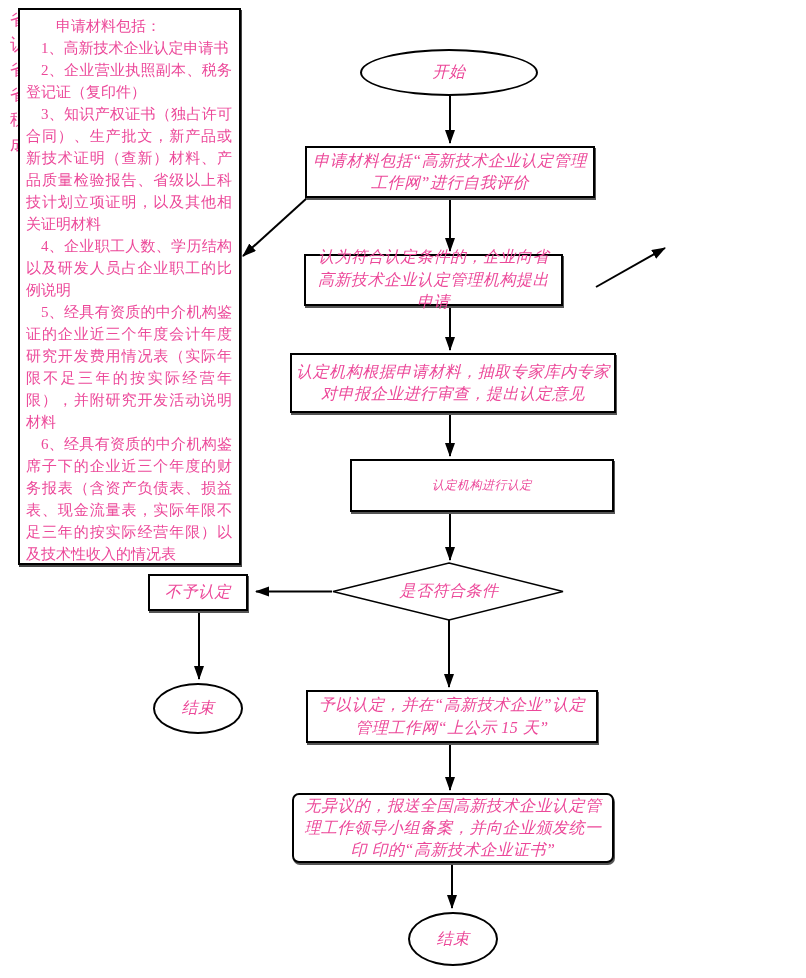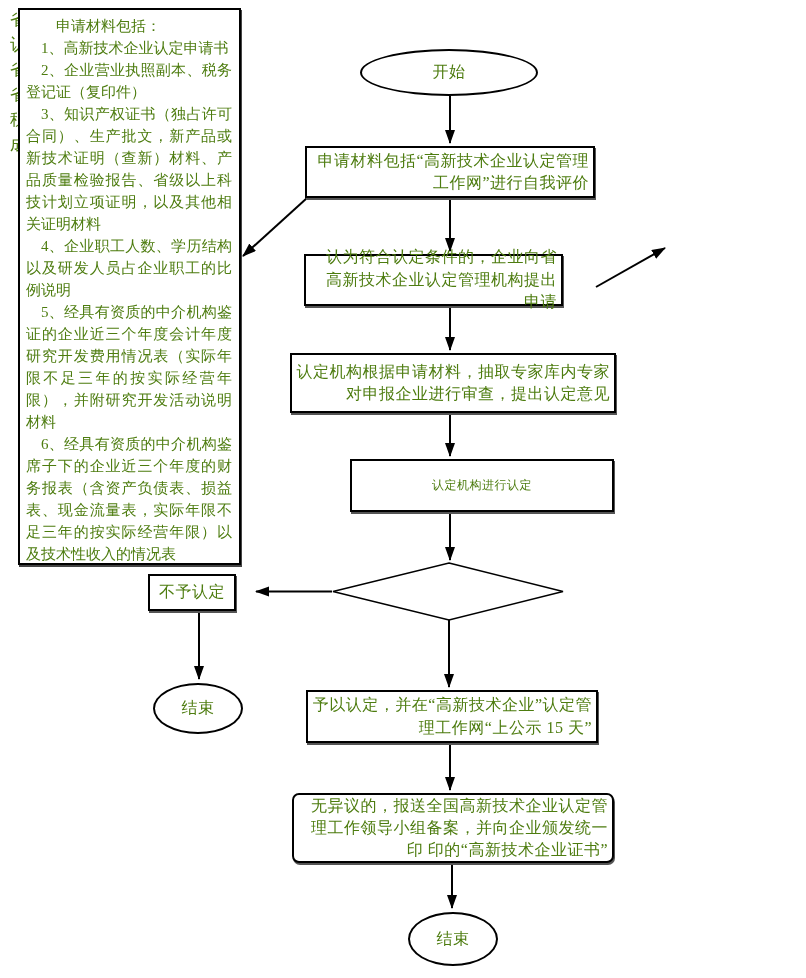--- a/index.html
+++ b/index.html
@@ -1,33 +1,33 @@
 <!DOCTYPE html>
 <html><head>
 <meta charset="utf-8">
 <style>
   html,body { margin:0; padding:0; background:#fff; }
   #canvas {
     position:relative;
     width:806px; height:978px;
     background:#ffffff;
     font-family:"Liberation Serif","DejaVu Serif",serif;
-    color:#4d7c0f;
+    color:#ec4899;
     overflow:hidden;
   }
   #connectors {
     position:absolute; left:0; top:0; width:806px; height:978px;
     pointer-events:none;
   }
   .rect, .oval, .dlabel {
     position:absolute; box-sizing:border-box;
     background:#fff; border:2px solid #000;
     display:flex; align-items:center; justify-content:center;
-    text-align:right; font-size:16px; line-height:1.4;
-    letter-spacing:0.5px; padding:2px 4px;
+    text-align:center; font-size:16px; line-height:1.4;
+    letter-spacing:0.5px; padding:2px 4px;font-style:italic;
   }
   .shadow { box-shadow:1px 2px 0 #555; }
   .oval { border-radius:50%; }
   .dlabel { border:none; background:transparent; padding:0; }
   
   #materials {
     position:absolute; left:18px; top:8px; width:223px; height:557px;
     box-sizing:border-box; background:#fff; border:2px solid #000;
     box-shadow:1px 2px 0 #444;
     padding:5px 7px 0 6px; font-size:15px;
@@ -38,21 +38,21 @@
   
   #start    { left:360px; top:49px;  width:178px; height:47px; }
   #register { left:305px; top:146px; width:290px; height:52px; }
   #apply    { left:304px; top:254px; width:259px; height:52px; }
   #org      { left:669px; top:221px; width:129px; height:165px;
               display:block; text-align:justify; padding:7px 10px;
               font-size:17px; line-height:25px; letter-spacing:1px; }
   #review   { left:290px; top:353px; width:326px; height:60px; }
   #determine{ left:350px; top:459px; width:264px; height:53px; font-size:12px; }
   #decision-label { left:349px; top:575px; width:200px; height:33px; }
-  #reject   { left:148px; top:574px; width:88px; height:37px; }
+  #reject   { left:148px; top:574px; width:100px; height:37px; }
   #end-left { left:153px; top:683px; width:90px;  height:51px; }
   #publicize{ left:306px; top:690px; width:292px; height:53px; }
   #record   { left:292px; top:793px; width:322px; height:70px; line-height:22px;border-radius:7px; }
   #end-bottom{ left:408px; top:912px; width:90px; height:54px; }
   .conn { stroke:#000; stroke-width:2; fill:none; }
   .shape { stroke:#000; stroke-width:1.5; fill:#fff; }
 </style>
 </head>
 <body>
 
@@ -94,20 +94,21 @@
   <div id="register" class="rect shadow">申请材料包括“高新技术企业认定管理工作网”进行自我评价</div>
 
   <div id="apply" class="rect shadow">认为符合认定条件的，企业向省高新技术企业认定管理机构提出申请</div>
 
   <div id="org">省高新技术企业认定管理机构由省级科技部门同省级财政、国税、地税部门组成</div>
 
   <div id="review" class="rect shadow">认定机构根据申请材料，抽取专家库内专家对申报企业进行审查，提出认定意见</div>
 
   <div id="determine" class="rect shadow">认定机构进行认定</div>
 
+  <div id="decision-label" class="dlabel">是否符合条件</div>
 
   <div id="reject" class="rect shadow">不予认定</div>
 
   <div id="end-left" class="oval">结束</div>
 
   <div id="publicize" class="rect shadow">予以认定，并在“高新技术企业”认定管理工作网“上公示 15 天”</div>
 
   <div id="record" class="rect shadow">无异议的，报送全国高新技术企业认定管理工作领导小组备案，并向企业颁发统一印 印的“高新技术企业证书”</div>
 
   <div id="end-bottom" class="oval">结束</div>

